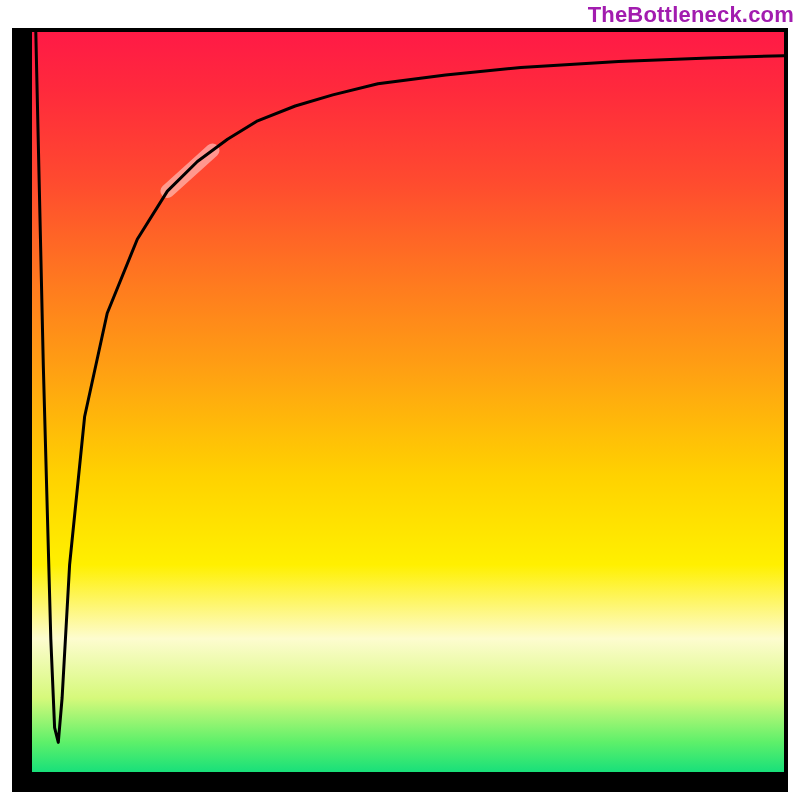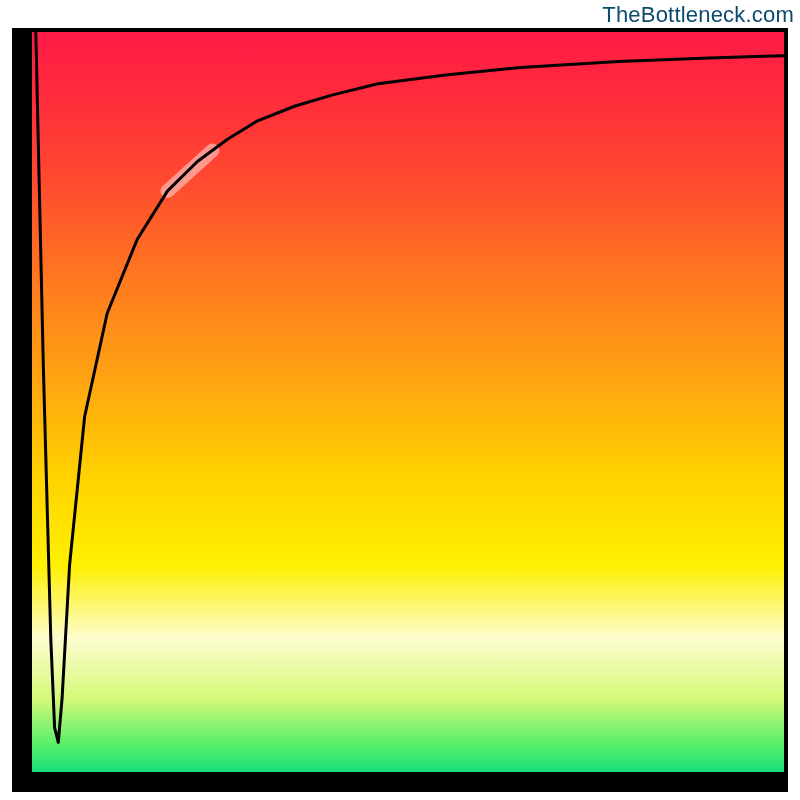--- a/index.html
+++ b/index.html
@@ -14,22 +14,22 @@
   .wrap {
     position: relative;
     width: 800px;
     height: 800px;
   }
   .attribution {
     position: absolute;
     top: 2px;
     right: 6px;
     font-size: 22px;
-    color: #0c4a6e;
-    font-weight: 400;
+    color: #a21caf;
+    font-weight: 700;
     letter-spacing: 0.2px;
   }
   .chart {
     position: absolute;
     left: 12px;
     top: 28px;
     width: 776px;
     height: 764px;
   }
   .plot-outer {

